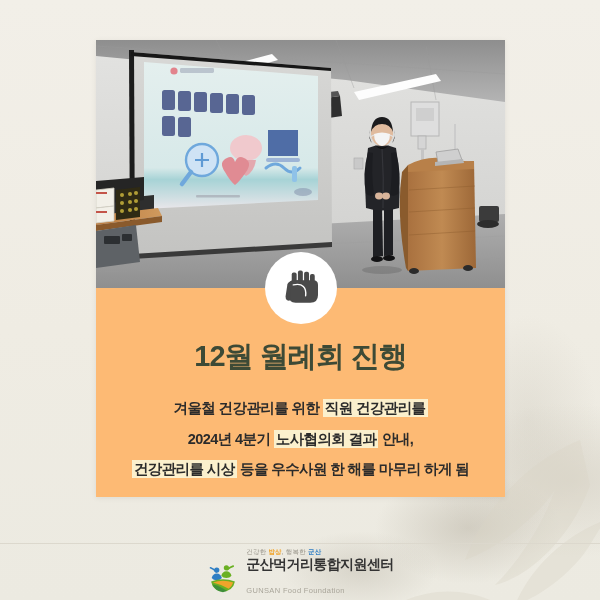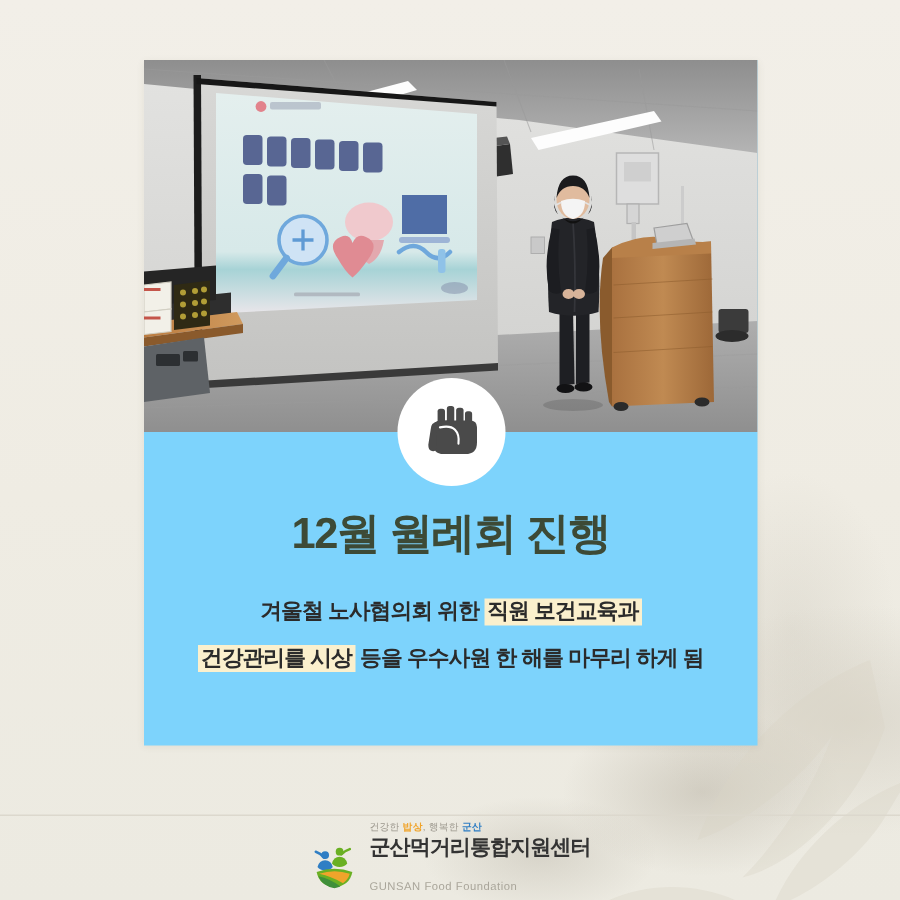--- a/index.html
+++ b/index.html
@@ -59,21 +59,21 @@
     white-space:nowrap;
   }
   #logo-sub{
     font-size:7.5px; color:#a9a59a; letter-spacing:.35px;
     margin-top:16px; white-space:nowrap;
   }
 
   
   #card{
     position:absolute; left:96px; top:40px; width:409px; height:457px;
-    background:#7dd3fc;
+    background:#fdba74;
     box-shadow:0 1px 5px rgba(90,85,72,.10);
   }
 
   
   #photo{
     position:relative; width:100%; height:248px; overflow:hidden;
     background:#bdbdbd;
   }
   #photo svg{ display:block; width:100%; height:100%; }
 
@@ -315,21 +315,22 @@
           <path d="M6 21 q0 -7 7 -7 h25 q6 0 6 6 v13 q0 10 -10 10 H15 q-9 0 -9 -10 z"></path>
           <path d="M4 22 q0 -6 6 -7 l8 -1 q4 0 4 3 q0 3 -5 4 l-5 1 q-3 1 -3 4 v10 q0 6 -5 4 q-2 -1 -2 -5 z"></path>
         </g>
         <path d="M12 20 q9 -2 13 2 q4 4 3 12" stroke="#fff" stroke-width="1.8" fill="none" stroke-linecap="round"></path>
       </svg>
     </div>
 
     <div id="textblock">
       <h1 id="headline">12월 월례회 진행</h1>
       <div id="body-lines">
-          <div class="bline"><span>겨울철 노사협의회 위한 </span><span class="hl">직원 보건교육과</span></div>
+          <div class="bline"><span>겨울철 건강관리를 위한 </span><span class="hl">직원 건강관리를</span></div>
+          <div class="bline"><span>2024년 4분기 </span><span class="hl">노사협의회 결과</span><span> 안내,</span></div>
           <div class="bline"><span class="hl">건강관리를 시상</span><span> 등을 우수사원 한 해를 마무리 하게 됨</span></div>
         </div>
     </div>
 
   </div>
 
   <div id="footer-divider"></div>
 
   <div id="footer">
     <div id="logo-block">

